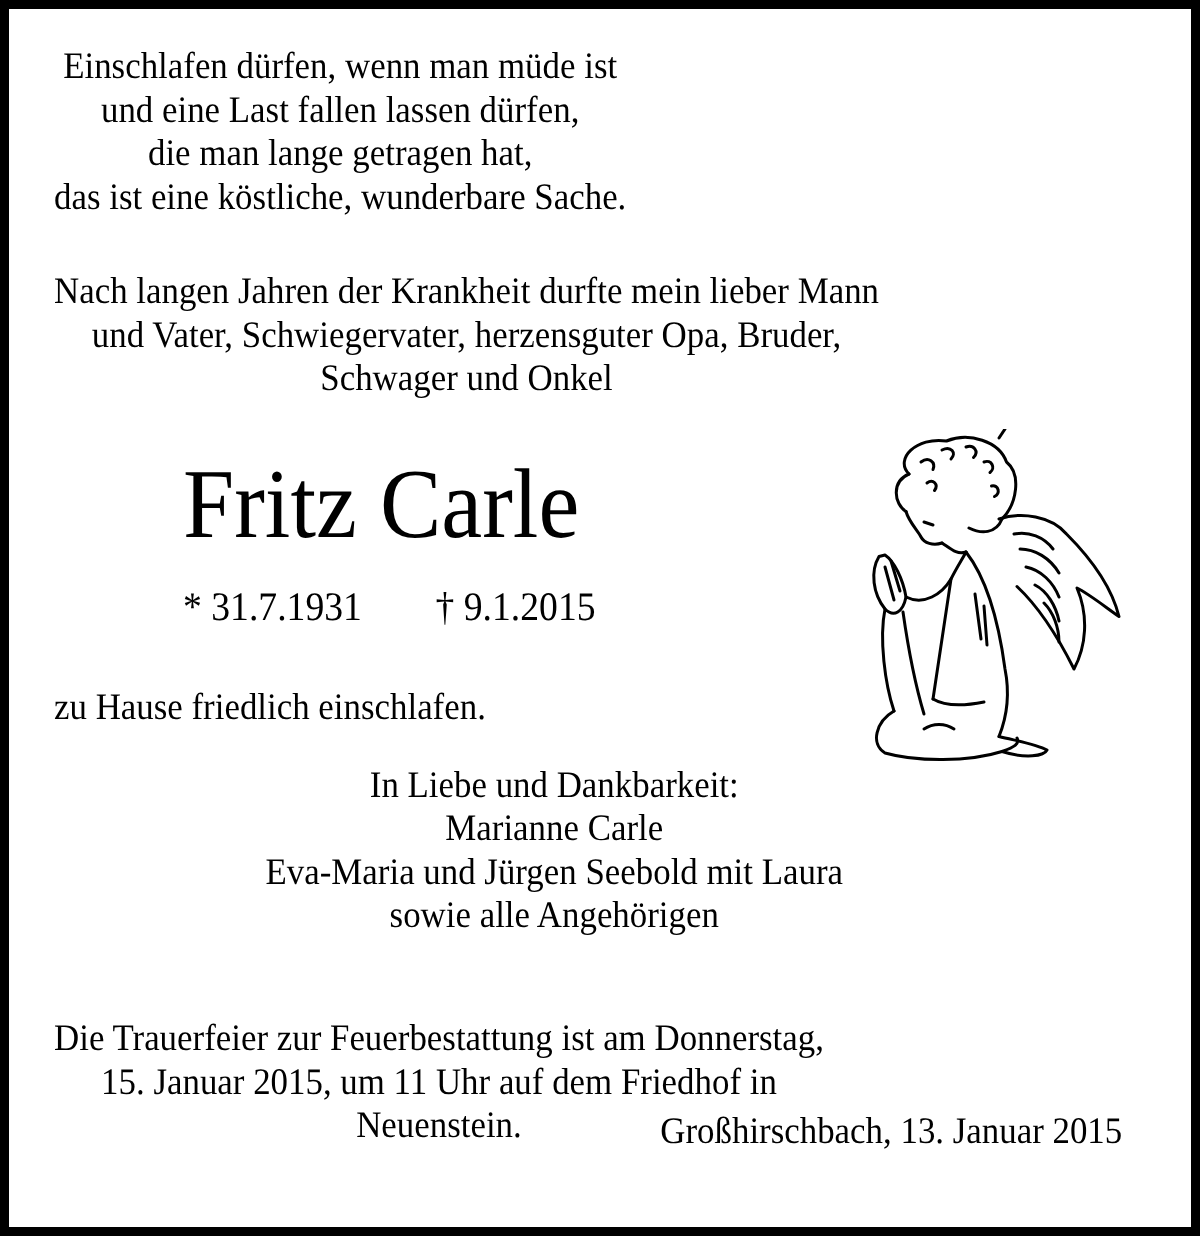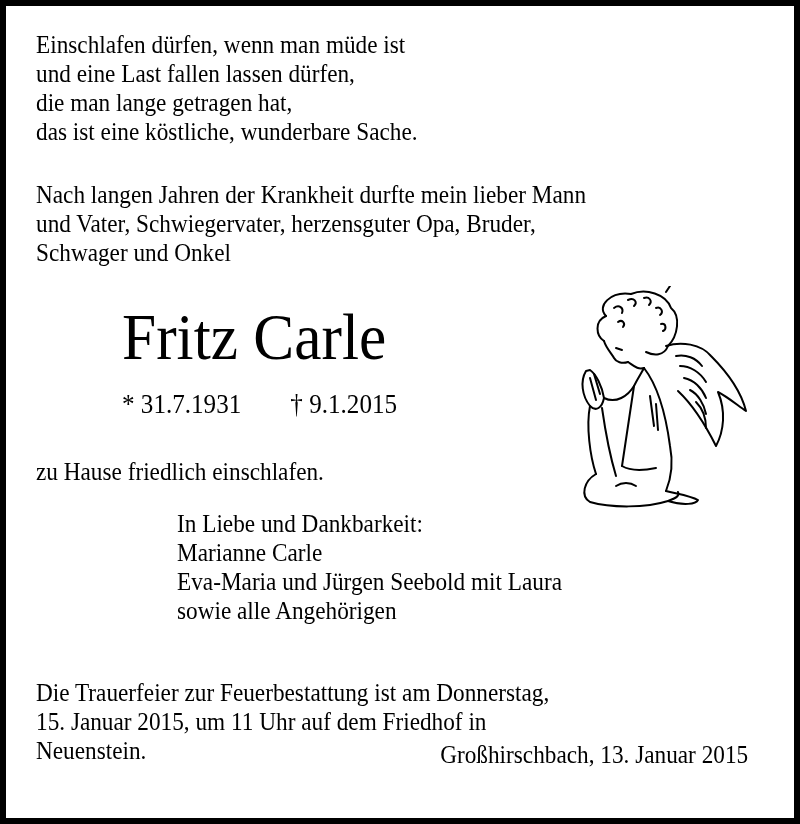--- a/index.html
+++ b/index.html
@@ -5,20 +5,21 @@
     html, body { margin: 0; padding: 0; background: #000; }
     body { width: 800px; height: 824px; overflow: hidden; }
     .frame {
       position: absolute; left: 0; top: 0;
       width: 800px; height: 824px;
       box-sizing: border-box;
       border: 6px solid #000;
       background: #fff;
       font-family: "Liberation Serif", "DejaVu Serif", serif;
       color: #000;
+      text-align: center;
     }
     .t { position: absolute; white-space: nowrap; font-size: 25px; line-height: 29px; transform: scaleX(0.93); transform-origin: left top; }
     .poem { left: 30px; top: 24px; }
     .intro { left: 30px; top: 174px; }
     .name { position: absolute; left: 116px; top: 296px; font-size: 66px; line-height: 70px; white-space: nowrap; transform: scaleX(0.93); transform-origin: left top; }
     .dates { position: absolute; left: 116px; top: 383px; font-size: 27px; line-height: 30px; white-space: nowrap; transform: scaleX(0.93); transform-origin: left top; }
     .dates span { display: inline-block; }
     .dates .death { margin-left: 46px; }
     .closing { left: 30px; top: 451px; }
     .mourners { left: 171px; top: 503px; }

